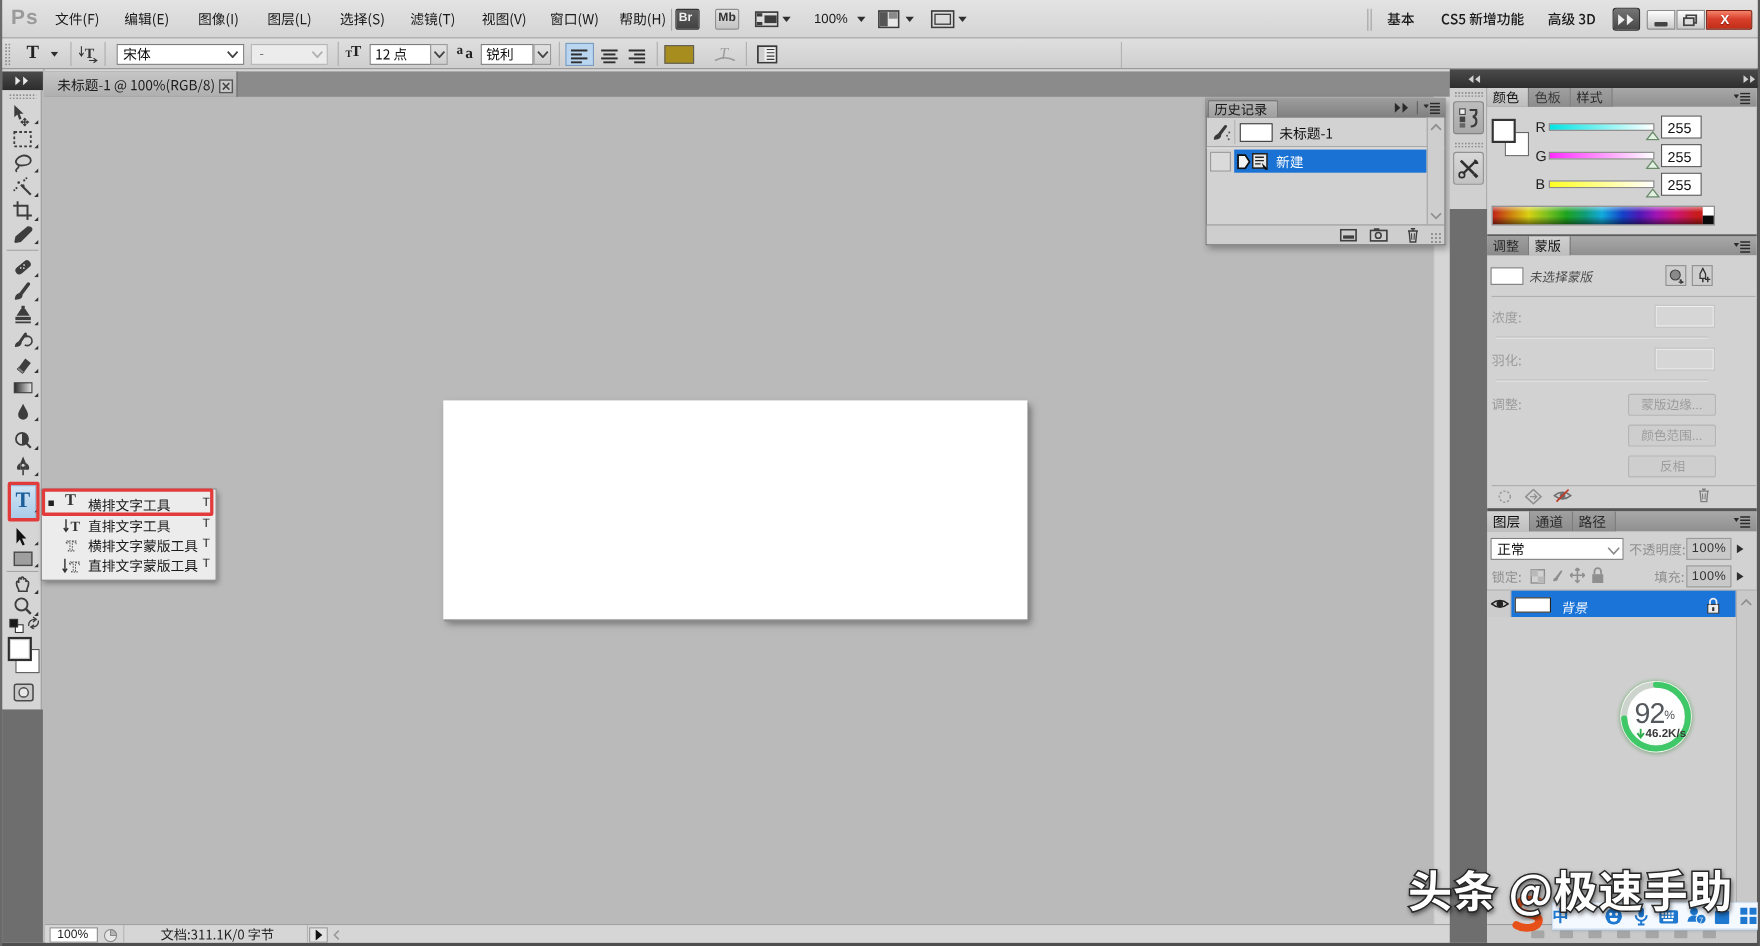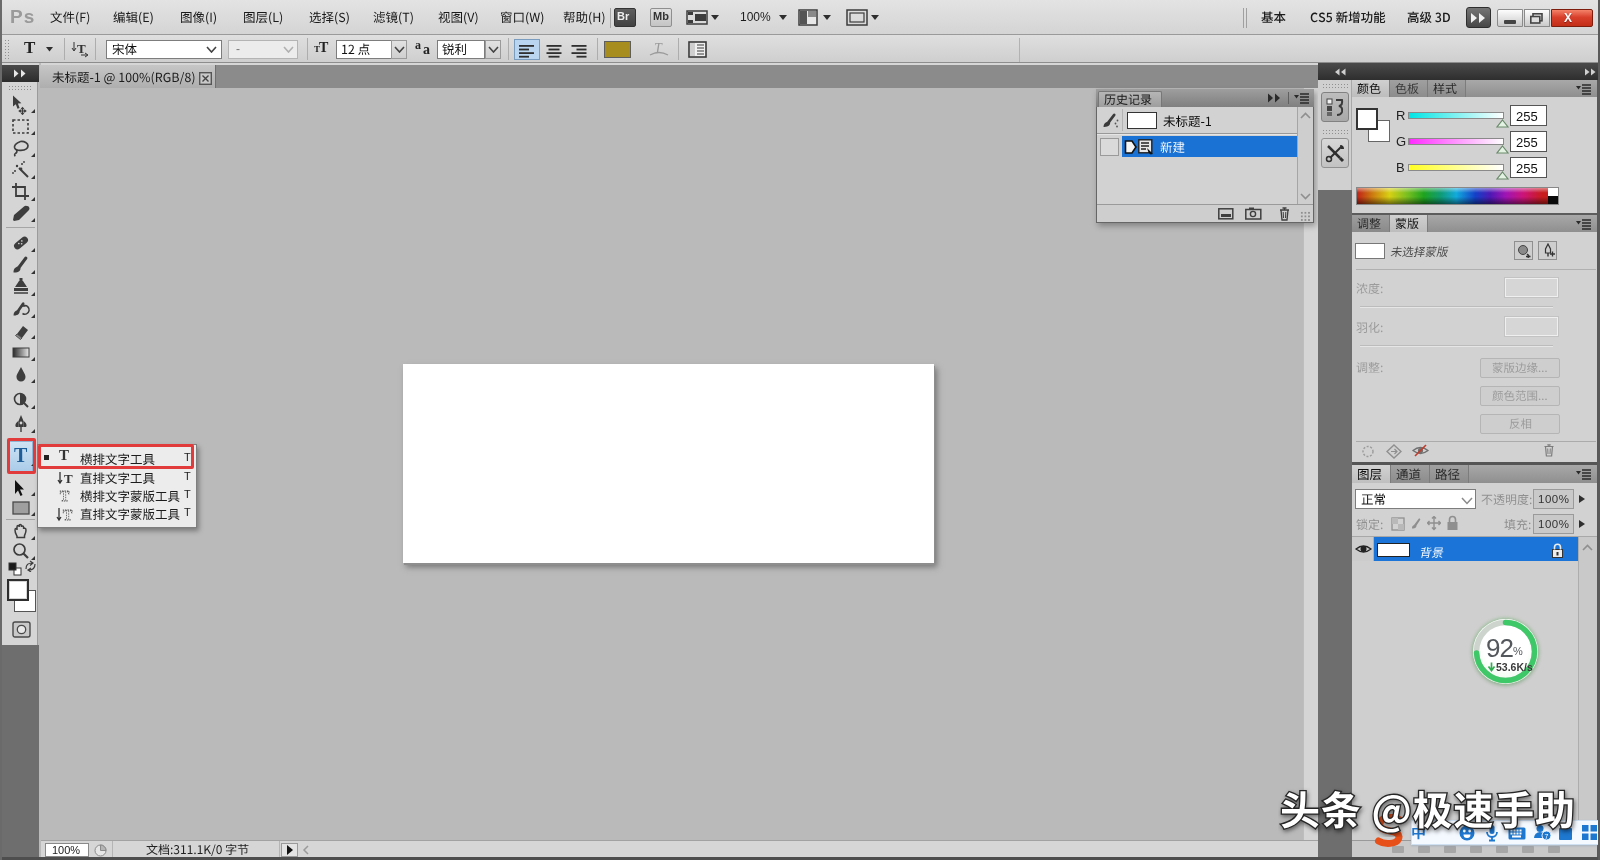--- a/index.html
+++ b/index.html
@@ -721,21 +721,21 @@
 <div style="position:absolute;left:1473px;top:619px;width:65px;height:65px;border-radius:50%;background:radial-gradient(circle at 50% 42%,#ffffff 45%,#e7f7e7 78%,#d2f0d2 100%);box-shadow:0 0 4px rgba(120,200,120,.8),0 1px 4px rgba(0,0,0,.25)"></div>
 <svg style="position:absolute;left:1473px;top:619px;" width="65" height="65" viewBox="0 0 65 65">
       <circle cx="32.5" cy="32.5" r="29" fill="none" stroke="#cdd3cd" stroke-width="5.5"></circle>
       <circle cx="32.5" cy="32.5" r="29" fill="none" stroke="#3fc868" stroke-width="5.5" stroke-dasharray="134.8 47.5" transform="rotate(-90 32.5 32.5)" stroke-linecap="round"></circle>
     </svg>
 <div style="position:absolute;left:1486px;top:633px;white-space:nowrap;line-height:1.15;font:300 26px &quot;Liberation Sans&quot;,sans-serif;color:#54585c;letter-spacing:-1px">92</div>
 <div style="position:absolute;left:1513px;top:645px;white-space:nowrap;line-height:1.15;font:11px &quot;Liberation Sans&quot;,sans-serif;color:#54585c">%</div>
 <svg style="position:absolute;left:1487px;top:662px;" width="9" height="11" viewBox="0 0 9 11">
       <path d="M4.5 0.5 L4.5 7 M1.5 4.5 L4.5 8.5 L7.5 4.5" stroke="#2fae4f" stroke-width="1.7" fill="none"></path>
     </svg>
-<div style="position:absolute;left:1496px;top:661px;white-space:nowrap;line-height:1.15;font:bold 10.5px &quot;Liberation Sans&quot;,sans-serif;color:#3a3a3a">53.6K/s</div>
+<div style="position:absolute;left:1496px;top:661px;white-space:nowrap;line-height:1.15;font:bold 10.5px &quot;Liberation Sans&quot;,sans-serif;color:#3a3a3a">46.2K/s</div>
 <div style="position:absolute;left:1411px;top:820px;width:189px;height:25px;background:#f4f9ff;border:1px solid #cfe0f2;box-shadow:0 1px 2px rgba(120,150,180,.4)"></div>
 <svg style="position:absolute;left:1411px;top:821px;width:17px;height:21px;overflow:visible" viewBox="0 0 17 21">
       <path transform="translate(0,17)" fill="#1e78d0" d="M6.5 -12.8V-10.1H1.3V-2.5H3.1V-3.4H6.5V1.3H8.4V-3.4H11.8V-2.6H13.7V-10.1H8.4V-12.8ZM3.1 -5.1V-8.4H6.5V-5.1ZM11.8 -5.1H8.4V-8.4H11.8Z"></path>
     </svg>
 <div style="position:absolute;left:1443px;top:816px;white-space:nowrap;line-height:1.15;font:bold 24px &quot;Liberation Sans&quot;,sans-serif;color:#1e78d0">'</div>
 <svg style="position:absolute;left:1459px;top:825px;" width="16" height="16" viewBox="0 0 16 16">
       <circle cx="8" cy="8" r="7.5" fill="#1e78d0"></circle>
       <circle cx="5.3" cy="6" r="1.4" fill="#fff"></circle>
       <circle cx="10.7" cy="6" r="1.4" fill="#fff"></circle>
       <path d="M4.5 9.5 a3.5 3.5 0 0 0 7 0 Z" fill="#fff"></path>

